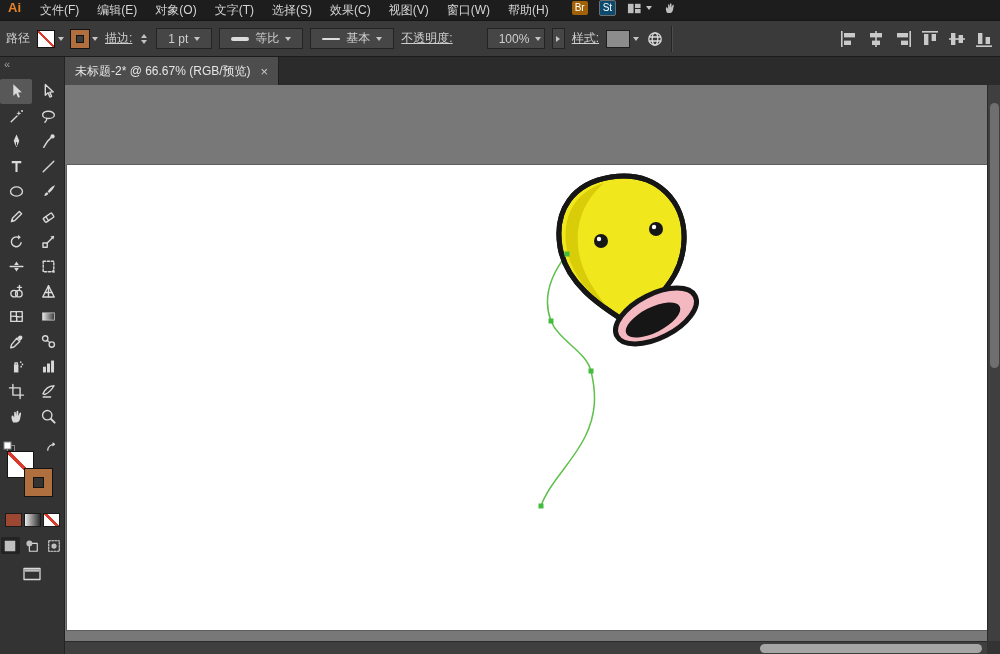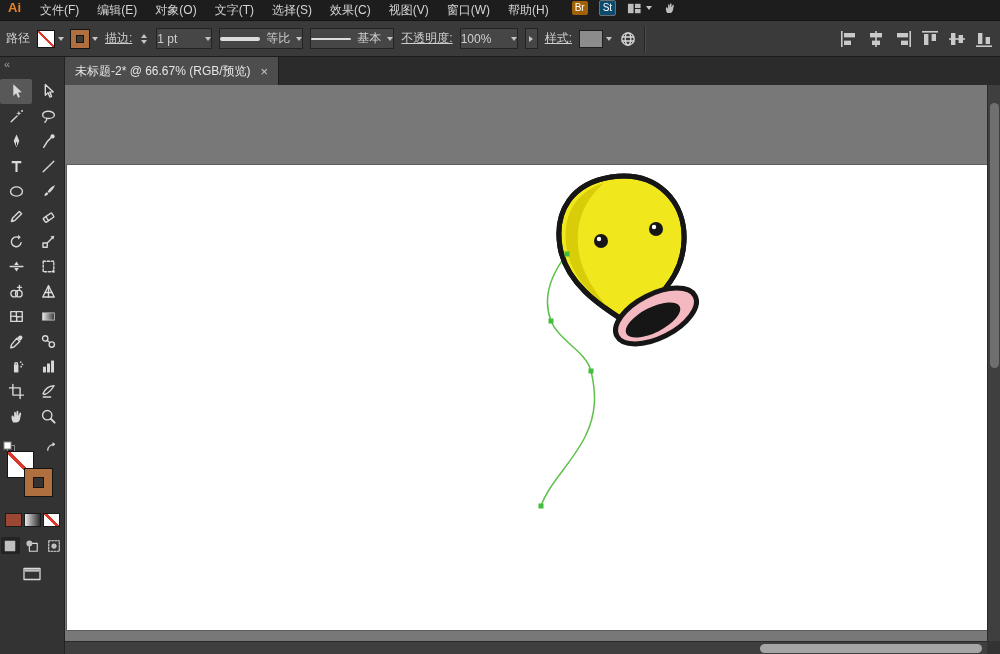--- a/index.html
+++ b/index.html
@@ -27,25 +27,25 @@
                 display:flex; align-items:center; padding:0 6px; gap:7px; color:#cfcfcf; font-size:12px; }
   .cb-label { white-space:nowrap; }
   .cb-label.link { text-decoration:underline; }
   .cb-group { display:flex; align-items:center; gap:3px; }
   .swatch-fill-none { width:18px; height:18px; border:1px solid #141414;
      background: linear-gradient(45deg, rgba(0,0,0,0) 44%, #d93a2b 44%, #d93a2b 56%, rgba(0,0,0,0) 56%), #fff; }
   .swatch-stroke-ring { width:18px; height:18px; border:5px solid #b06f3e;
      box-shadow:0 0 0 1px #141414, inset 0 0 0 1px #141414; background:transparent; }
   .stepper { display:flex; flex-direction:column; gap:2px; padding:2px; }
   .cb-input { background:#464646; border:1px solid #232323; height:21px; display:flex; align-items:center;
-              justify-content:space-between; padding:0 0; }
+              justify-content:space-between; padding:0 11px; gap:6px; }
   .cb-input .val { white-space:nowrap; }
   .w-pt { width:56px; }
   .w-profile { width:84px; }
-  .w-opacity { width:58px; }
+  .w-opacity { width:58px;margin-left:27px; }
   .line-sample { height:4px; width:40px; background:#dcdcdc; border-radius:2px; }
   .line-sample.thin { height:2px; }
   .flyout-btn { width:13px; height:21px; background:#464646; border:1px solid #232323;
                 display:flex; align-items:center; justify-content:center; }
   .style-swatch { width:24px; height:18px; background:#8c8c8c; border:1px solid #1e1e1e; }
   .cb-sep { width:1px; height:26px; background:#252525; box-shadow:1px 0 0 #4c4c4c; }
   .align-group { display:flex; gap:7px; margin-left:auto; align-items:center; }
   .ai-icon rect { fill:#c9c9c9; }
   .cb-icon-btn { display:flex; align-items:center; }
 

